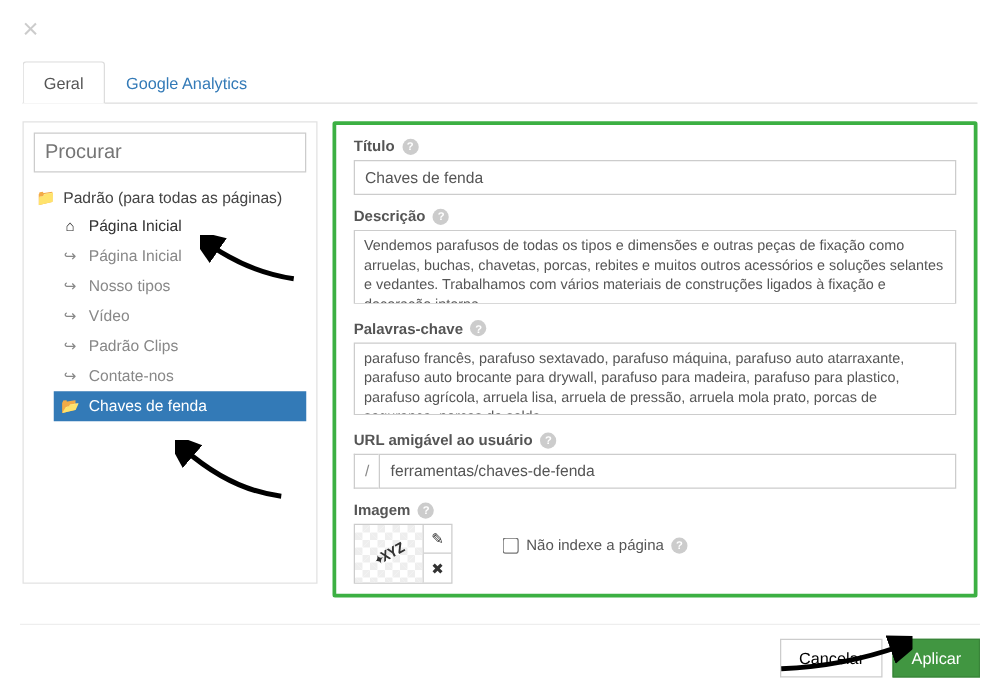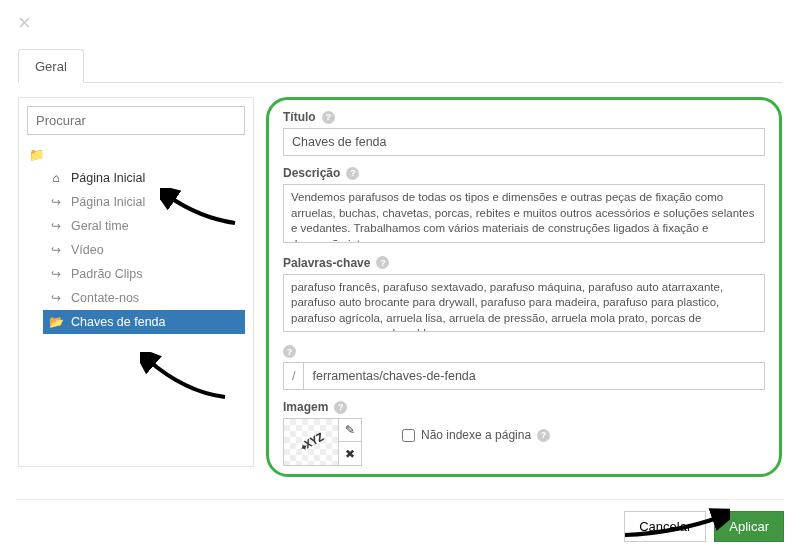--- a/index.html
+++ b/index.html
@@ -64,21 +64,21 @@
       width: 236px;
       flex-shrink: 0;
       border: 1px solid #e2e2e2;
       padding: 8px 8px;
       height: 370px;
     }
     .search {
       width: 100%;
       border: 1px solid #ccc;
       padding: 6px 8px;
-      font-size: 13px;
+      font-size: 16px;
       color: #999;
       margin-bottom: 8px;
     }
     .tree-root {
       display: flex;
       align-items: center;
       gap: 6px;
       padding: 4px 2px;
       font-size: 12.5px;
       color: #444;
@@ -99,21 +99,21 @@
       background: #337ab7;
       color: #fff;
     }
     .home-strong .ic { color: #222; }
     .main {
       flex: 1;
       position: relative;
     }
     .green-frame {
       border: 3px solid #3cb043;
-      border-radius: 22px;
+      border-radius: 2px;
       padding: 10px 14px 8px 14px;
       position: relative;
     }
     .field { margin-bottom: 10px; }
     .label {
       font-size: 12px;
       font-weight: bold;
       color: #555;
       display: flex;
       align-items: center;
@@ -255,40 +255,42 @@
 </head>
 <body>
 
 <div class="modal">
   <div class="modal-header">
     <div class="close-x">×</div>
   </div>
 
   <div class="tabs">
     <div class="tab active">Geral</div>
+    <div class="tab">Google Analytics</div>
   </div>
 
   <div class="body">
     <div class="sidebar">
       <input class="search" placeholder="Procurar" style="">
       <div class="tree-root">
         <span class="ic">📁</span>
+        <span>Padrão (para todas as páginas)</span>
       </div>
       <div class="tree-items">
         <div class="tree-item home-strong">
           <span class="ic">⌂</span>
           <span>Página Inicial</span>
         </div>
         <div class="tree-item">
           <span class="ic">↪</span>
           <span>Página Inicial</span>
         </div>
         <div class="tree-item">
           <span class="ic">↪</span>
-          <span>Geral time</span>
+          <span>Nosso tipos</span>
         </div>
         <div class="tree-item">
           <span class="ic">↪</span>
           <span>Vídeo</span>
         </div>
         <div class="tree-item">
           <span class="ic">↪</span>
           <span>Padrão Clips</span>
         </div>
         <div class="tree-item">
@@ -324,20 +326,21 @@
         <div class="field">
           <div class="label">
             <span>Palavras-chave</span>
             <span class="help">?</span>
           </div>
           <textarea class="textarea" rows="3" style="">parafuso francês, parafuso sextavado, parafuso máquina, parafuso auto atarraxante, parafuso auto brocante para drywall, parafuso para madeira, parafuso para plastico, parafuso agrícola, arruela lisa, arruela de pressão, arruela mola prato, porcas de segurança, porcas de solda</textarea>
         </div>
 
         <div class="field">
           <div class="label">
+            <span>URL amigável ao usuário</span>
             <span class="help">?</span>
           </div>
           <div class="url-row">
             <div class="url-prefix">/</div>
             <input class="text-input" value="ferramentas/chaves-de-fenda" style="">
           </div>
         </div>
 
         <div class="bottom-row">
           <div class="image-block">

